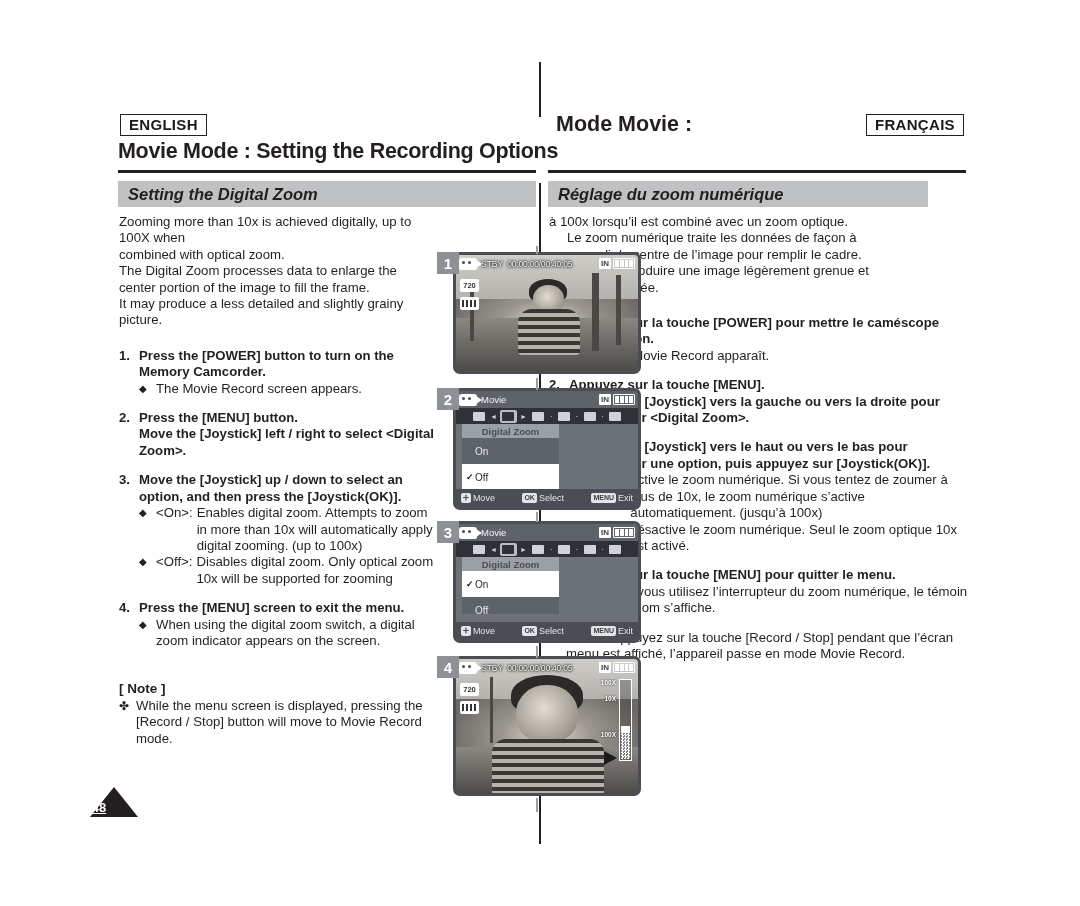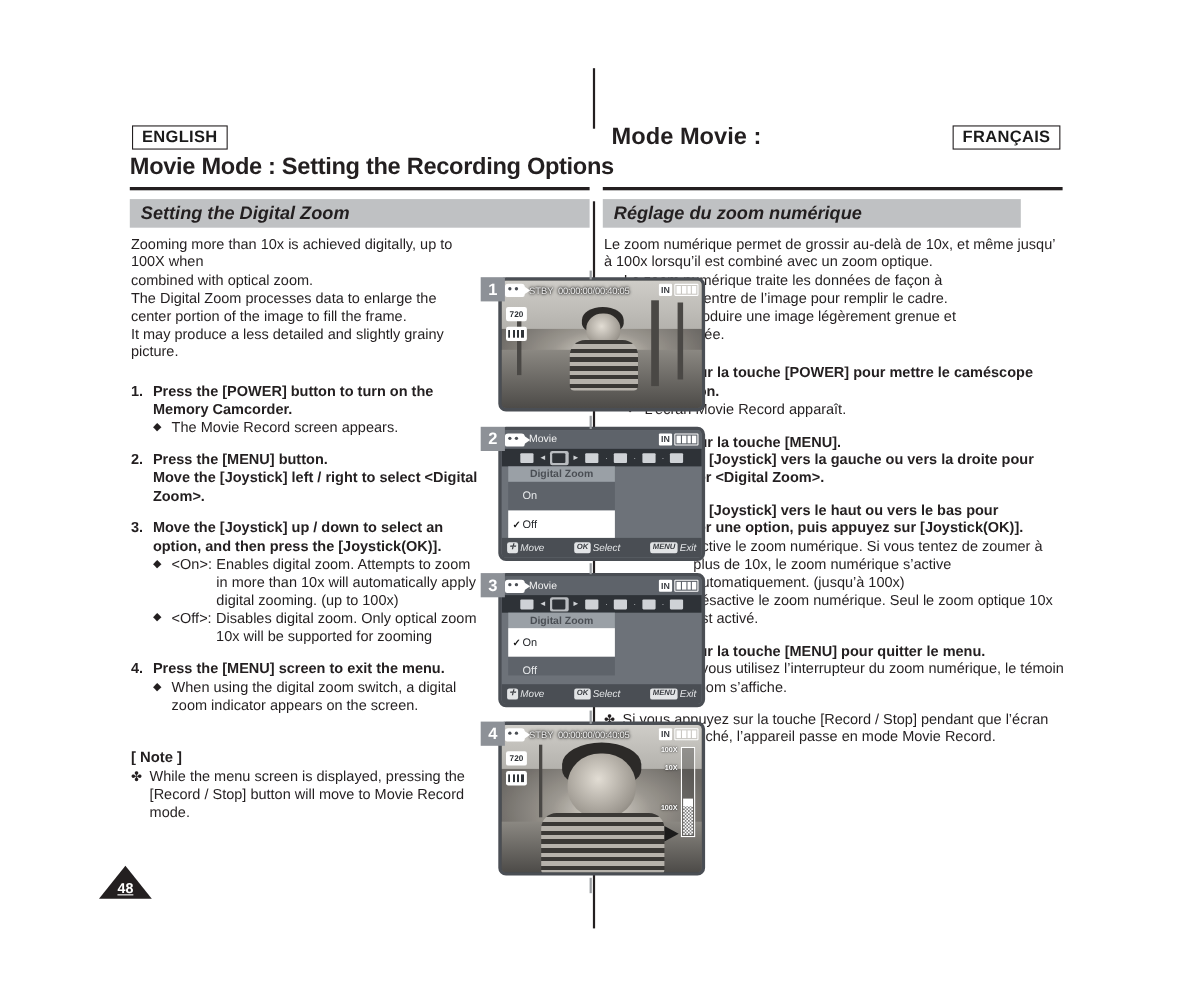--- a/index.html
+++ b/index.html
@@ -136,21 +136,21 @@
     position: absolute;
     left: 90px;
     top: 787px;
     width: 0; height: 0;
     border-left: 24px solid transparent;
     border-right: 24px solid transparent;
     border-bottom: 30px solid #231f20;
   }
   #page-number-text {
     position: absolute;
-    left: 90px;
+    left: 75px;
     top: 800px;
     width: 48px;
     text-align: center;
     color: #ffffff;
     font-size: 13px;
     font-weight: bold;
     text-decoration: underline;
   }
 
   
@@ -436,21 +436,21 @@
   }
   .key {
     background: #e2e4e6;
     color: #3a3d42;
     font-size: 7px;
     font-weight: bold;
     border-radius: 2px;
     padding: 1px 2px;
     line-height: 8px;
   }
-  .mb-item { display: flex; align-items: center; gap: 2px; font-style: italic; }
+  .mb-item { display: flex; align-items: center; gap: 2px; }
   .mb-gap { flex: 1; }
 
   
   .tick {
     position: absolute;
     width: 2px;
     background: #9a9da1;
   }
 </style>
 </head>
@@ -534,21 +534,20 @@
     <div class="spacer-sm"></div>
 
     <div class="note-head">[ Note ]</div>
     <div class="note-body">
       <div class="nmark">✤</div>
       <div class="ntxt">While the menu screen is displayed, pressing the [Record / Stop] button will move to Movie Record mode.</div>
     </div>
   </div>
 
   <div class="col" id="col-fr">
-    <div class="para">Le zoom numérique permet de grossir au-delà de 10x, et même jusqu’</div>
     <div class="para">à 100x lorsqu’il est combiné avec un zoom optique.</div>
     <div class="para" style="padding-left:18px">Le zoom numérique traite les données de façon à</div>
     <div class="para" style="padding-left:18px">agrandir le centre de l’image pour remplir le cadre.</div>
     <div class="para" style="padding-left:18px">Ceci peut produire une image légèrement grenue et</div>
     <div class="para" style="padding-left:18px">moins détaillée.</div>
 
     <div class="spacer-md"></div>
 
     <div class="step">
       <div class="num">1.</div>

